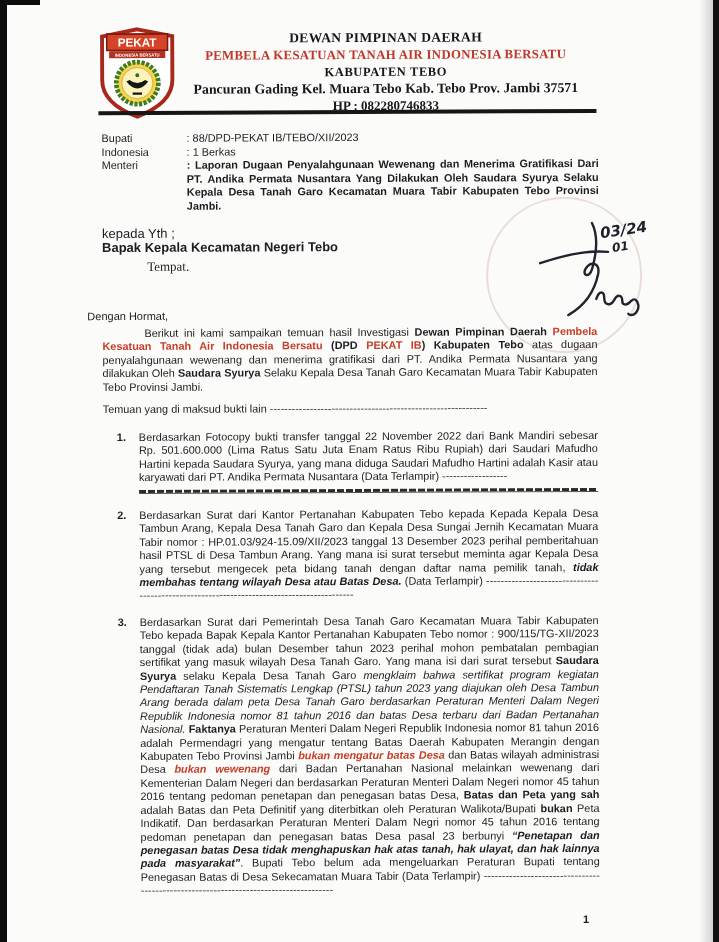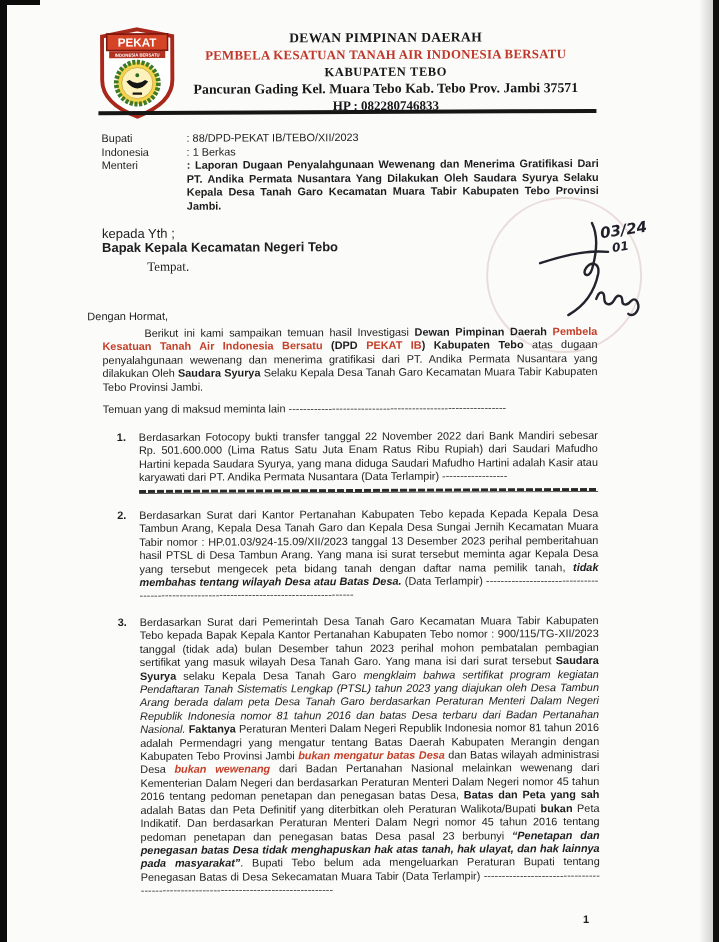--- a/index.html
+++ b/index.html
@@ -135,21 +135,21 @@
         <path d="M64,88 c3,-9 8,-8 8,-1 c0,7 6,9 10,2 c3,-6 8,-5 8,1 c0,5 5,5 9,0 c3,-3 6,-1 7,4 c1,6 -5,13 -10,9"></path>
       </g>
     </svg>
     <span class="anno-date-top">03/24</span>
     <span class="anno-date-bottom">01</span>
 
     <div class="salutation">Dengan Hormat,</div>
 
     <div class="para intro"><span>Berikut ini kami sampaikan temuan hasil Investigasi </span><span class="b">Dewan Pimpinan Daerah </span><span class="b r">Pembela Kesatuan Tanah Air Indonesia Bersatu</span><span class="b"> (DPD </span><span class="b r">PEKAT IB</span><span class="b">) Kabupaten Tebo</span><span> atas dugaan penyalahgunaan wewenang dan menerima gratifikasi dari PT. Andika Permata Nusantara yang dilakukan Oleh </span><span class="b">Saudara Syurya</span><span> Selaku Kepala Desa Tanah Garo Kecamatan Muara Tabir Kabupaten Tebo Provinsi Jambi.</span></div>
 
-    <div class="findings"><span>Temuan yang di maksud meminta lain </span><span>------------------------------------------------------------</span></div>
+    <div class="findings"><span>Temuan yang di maksud bukti lain </span><span>------------------------------------------------------------</span></div>
 
     <div class="item item1">
       <div class="item-num">1.</div>
       <div class="item-text para"><span>Berdasarkan Fotocopy bukti transfer tanggal 22 November 2022 dari Bank Mandiri sebesar Rp. 501.600.000 (Lima Ratus Satu Juta Enam Ratus Ribu Rupiah) dari Saudari Mafudho Hartini kepada Saudara Syurya, yang mana diduga Saudari Mafudho Hartini adalah Kasir atau karyawati dari PT. Andika Permata Nusantara (Data Terlampir) </span><span>------------------</span></div>
     </div>
     <div class="dash-sep"></div>
 
     <div class="item item2">
       <div class="item-num">2.</div>
       <div class="item-text para"><span>Berdasarkan Surat dari Kantor Pertanahan Kabupaten Tebo kepada Kepada Kepala Desa Tambun Arang, Kepala Desa Tanah Garo dan Kepala Desa Sungai Jernih Kecamatan Muara Tabir nomor : HP.01.03/924-15.09/XII/2023 tanggal 13 Desember 2023 perihal pemberitahuan hasil PTSL di Desa Tambun Arang. Yang mana isi surat tersebut meminta agar Kepala Desa yang tersebut mengecek peta bidang tanah dengan daftar nama pemilik tanah, </span><span class="b i">tidak membahas tentang wilayah Desa atau Batas Desa.</span><span> (Data Terlampir) </span><span>------------------------------------------------------------------------------------------</span></div>

